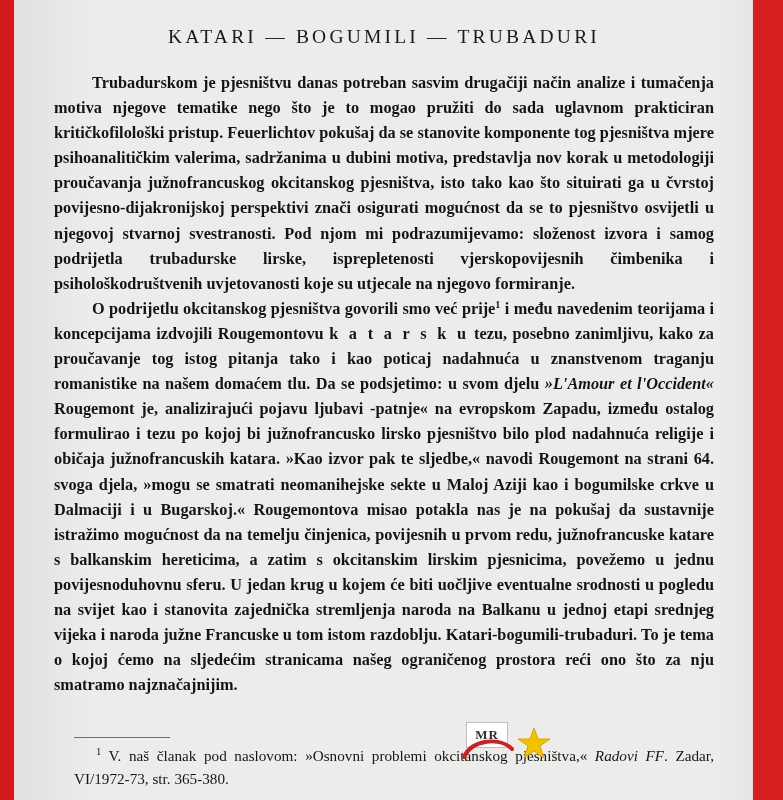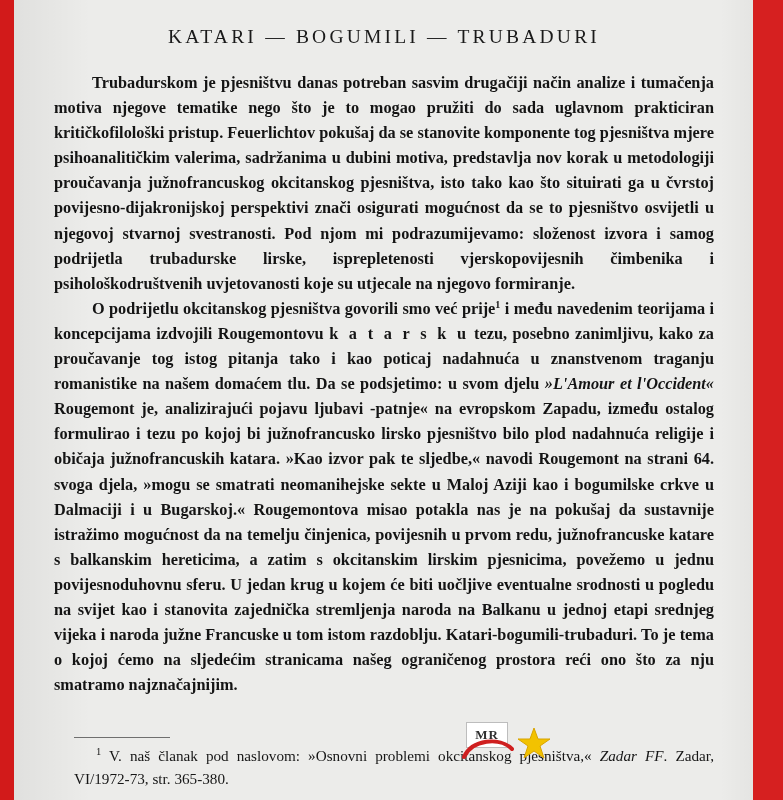--- a/index.html
+++ b/index.html
@@ -194,21 +194,21 @@
       <div class="doc-title">KATARI — BOGUMILI — TRUBADURI</div>
 
       <div class="body-text">
         <p>Trubadurskom je pjesništvu danas potreban sasvim drugačiji način analize i tumačenja motiva njegove tematike nego što je to mogao pružiti do sada uglavnom prakticiran kritičkofilološki pristup. Feuerlichtov pokušaj da se stanovite komponente tog pjesništva mjere psihoanalitičkim valerima, sadržanima u dubini motiva, predstavlja nov korak u metodologiji proučavanja južnofrancuskog okcitanskog pjesništva, isto tako kao što situirati ga u čvrstoj povijesno-dijakronijskoj perspektivi znači osigurati mogućnost da se to pjesništvo osvijetli u njegovoj stvarnoj svestranosti. Pod njom mi podrazumijevamo: složenost izvora i samog podrijetla trubadurske lirske, isprepletenosti vjerskopovijesnih čimbenika i psihološkodruštvenih uvjetovanosti koje su utjecale na njegovo formiranje.</p>
         <p><span>O podrijetlu okcitanskog pjesništva govorili smo već prije</span><sup>1</sup><span> i među navedenim teorijama i koncepcijama izdvojili Rougemontovu </span><span class="spaced">k a t a r s k u</span><span> tezu, posebno zanimljivu, kako za proučavanje tog istog pitanja tako i kao poticaj nadahnuća u znanstvenom traganju romanistike na našem domaćem tlu. Da se podsjetimo: u svom djelu </span><span class="it">»L'Amour et l'Occident«</span><span> Rougemont je, analizirajući pojavu ljubavi -patnje« na evropskom Zapadu, između ostalog formulirao i tezu po kojoj bi južnofrancusko lirsko pjesništvo bilo plod nadahnuća religije i običaja južnofrancuskih katara. »Kao izvor pak te sljedbe,« navodi Rougemont na strani 64. svoga djela, »mogu se smatrati neomanihejske sekte u Maloj Aziji kao i bogumilske crkve u Dalmaciji i u Bugarskoj.« Rougemontova misao potakla nas je na pokušaj da sustavnije istražimo mogućnost da na temelju činjenica, povijesnih u prvom redu, južnofrancuske katare s balkanskim hereticima, a zatim s okcitanskim lirskim pjesnicima, povežemo u jednu povijesnoduhovnu sferu. U jedan krug u kojem će biti uočljive eventualne srodnosti u pogledu na svijet kao i stanovita zajednička stremljenja naroda na Balkanu u jednoj etapi srednjeg vijeka i naroda južne Francuske u tom istom razdoblju. Katari-bogumili-trubaduri. To je tema o kojoj ćemo na sljedećim stranicama našeg ograničenog prostora reći ono što za nju smatramo najznačajnijim.</span></p>
       </div>
     </div>
 
     <div class="footnote-rule"></div>
     <div class="footnote">
-      <p><span class="fn-mark">1</span><span> V. naš članak pod naslovom: »Osnovni problemi okcitanskog pjesništva,« </span><span class="it">Zadar FF</span><span>. Zadar, VI/1972-73, str. 365-380.</span></p>
+      <p><span class="fn-mark">1</span><span> V. naš članak pod naslovom: »Osnovni problemi okcitanskog pjesništva,« </span><span class="it">Radovi FF</span><span>. Zadar, VI/1972-73, str. 365-380.</span></p>
     </div>
 
     <div class="watermark">
       <div class="wm-mr">
         <div class="wm-mr-box">MR</div>
         <svg class="wm-swoosh" viewBox="0 0 52 28">
           <path d="M2 22 C10 4 38 2 50 14" fill="none" stroke="#cf1f1f" stroke-width="4" stroke-linecap="round"></path>
         </svg>
       </div>
       <svg class="wm-star" viewBox="0 0 34 34">

